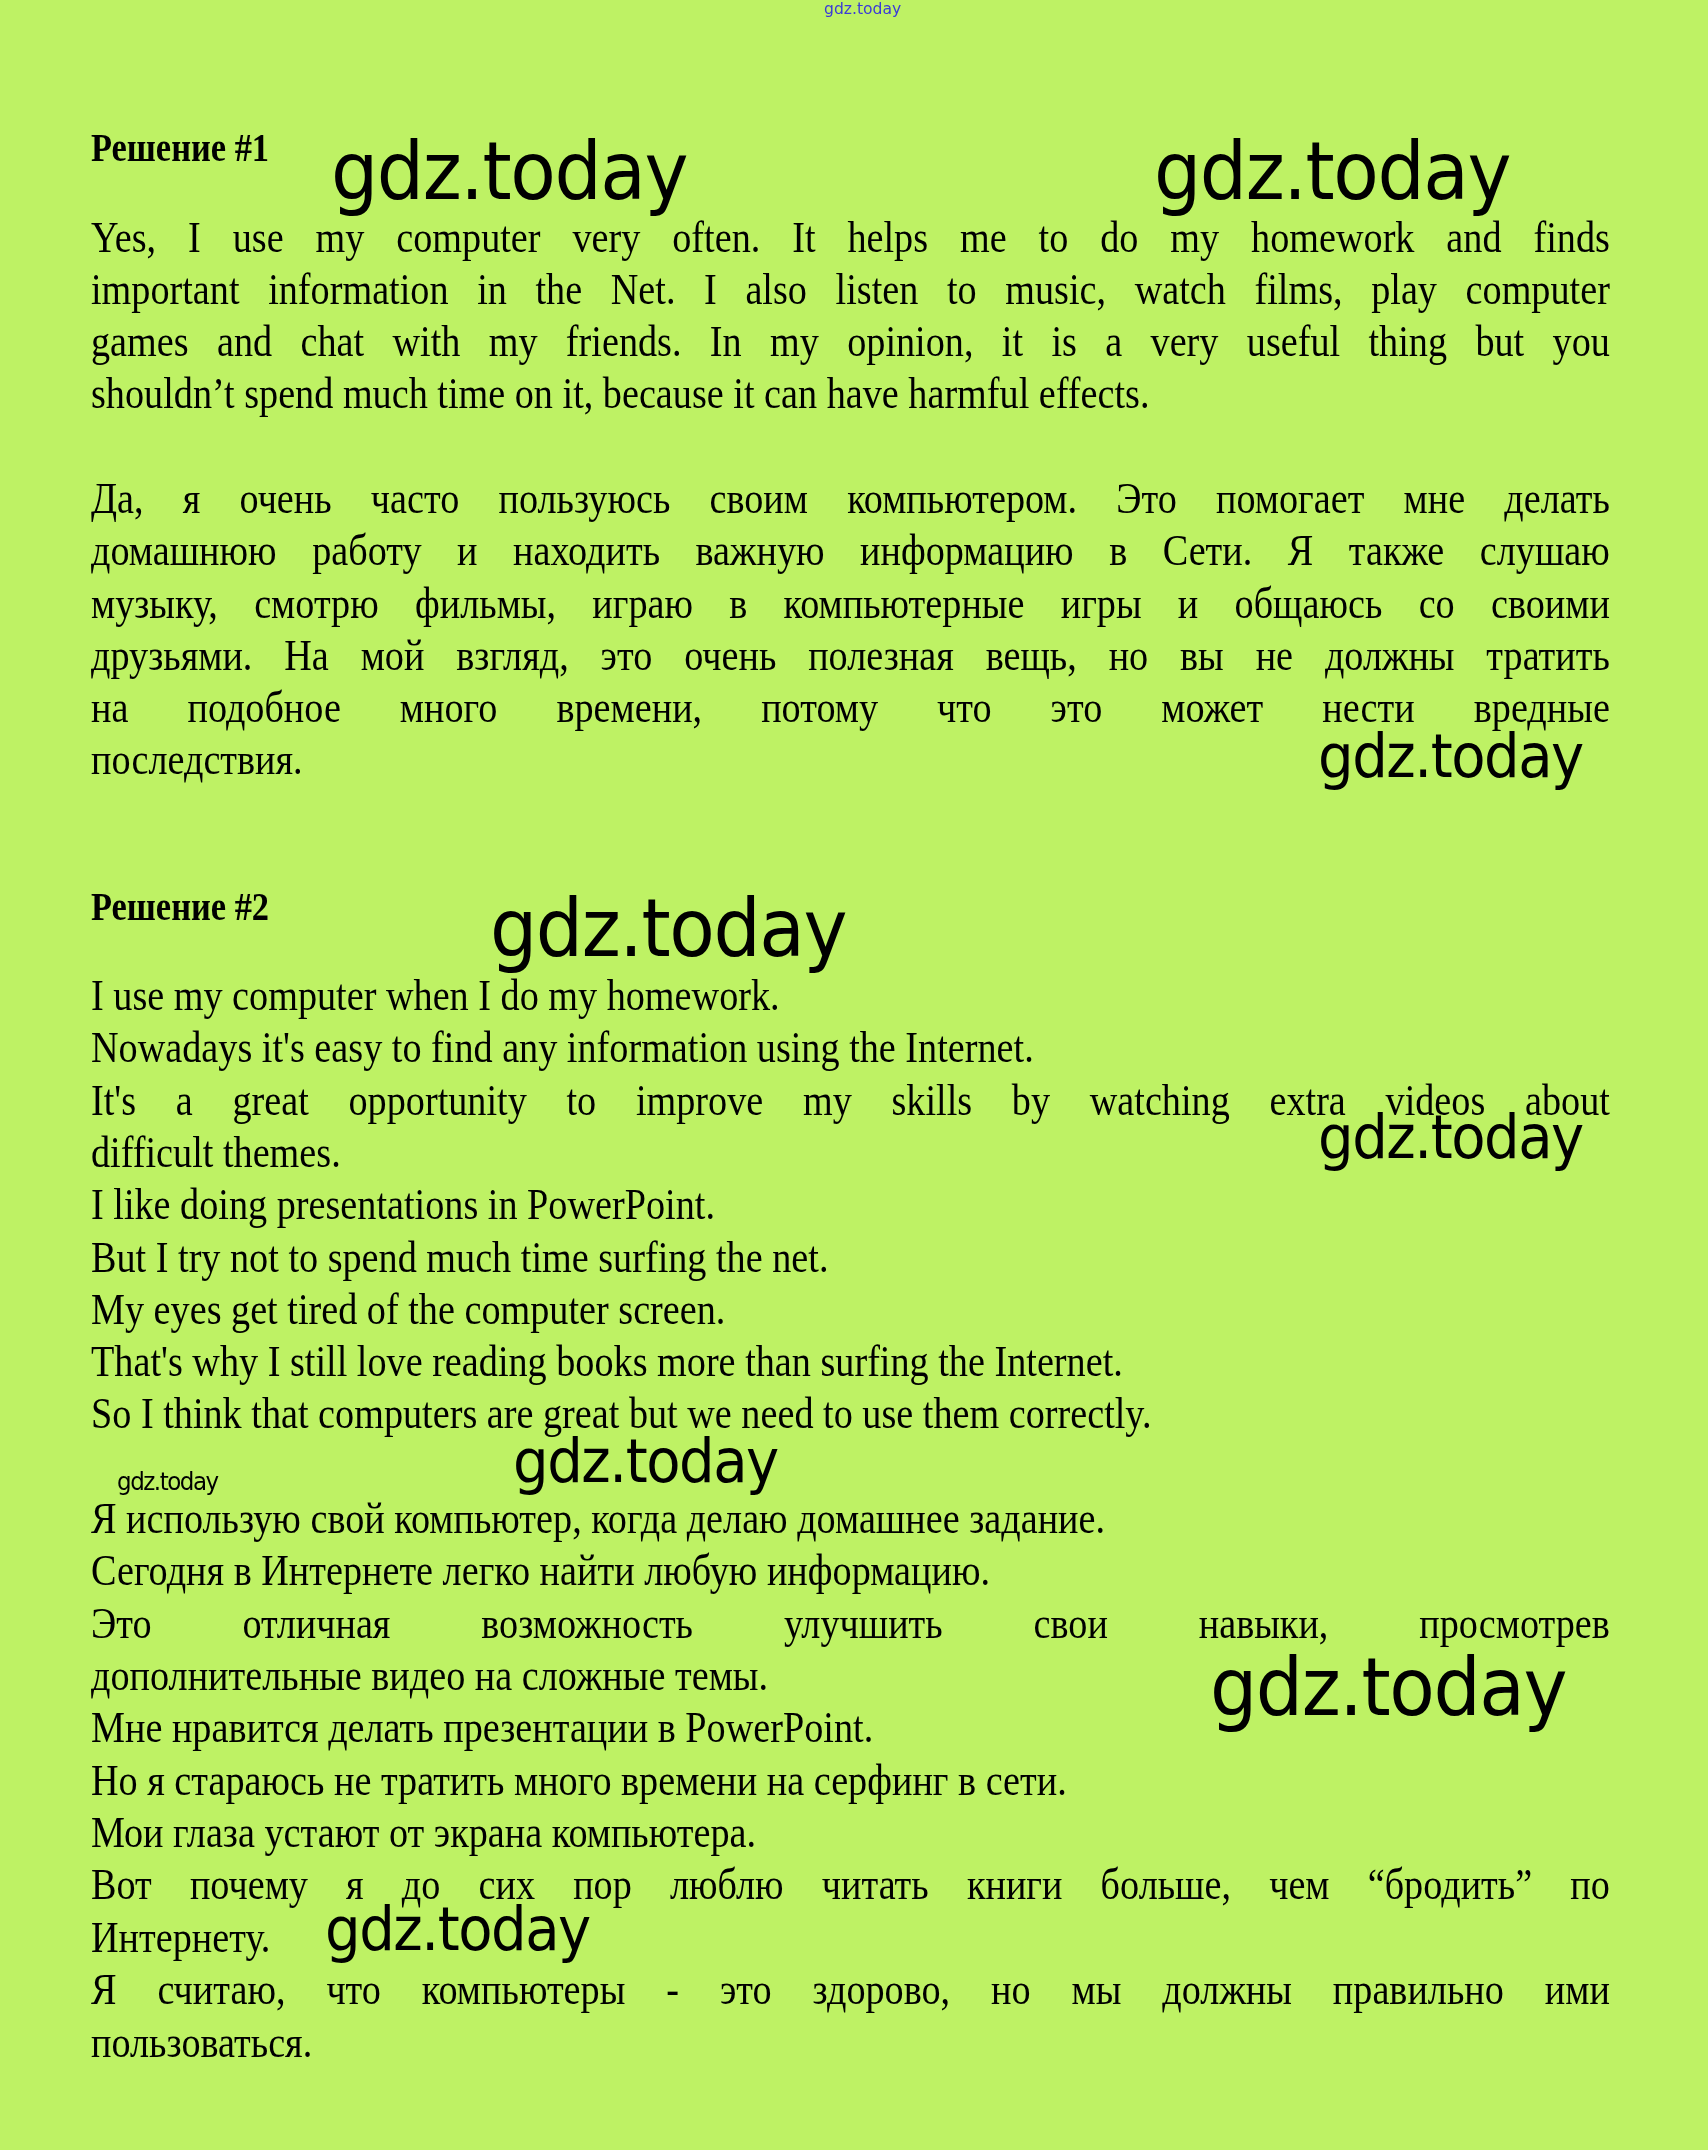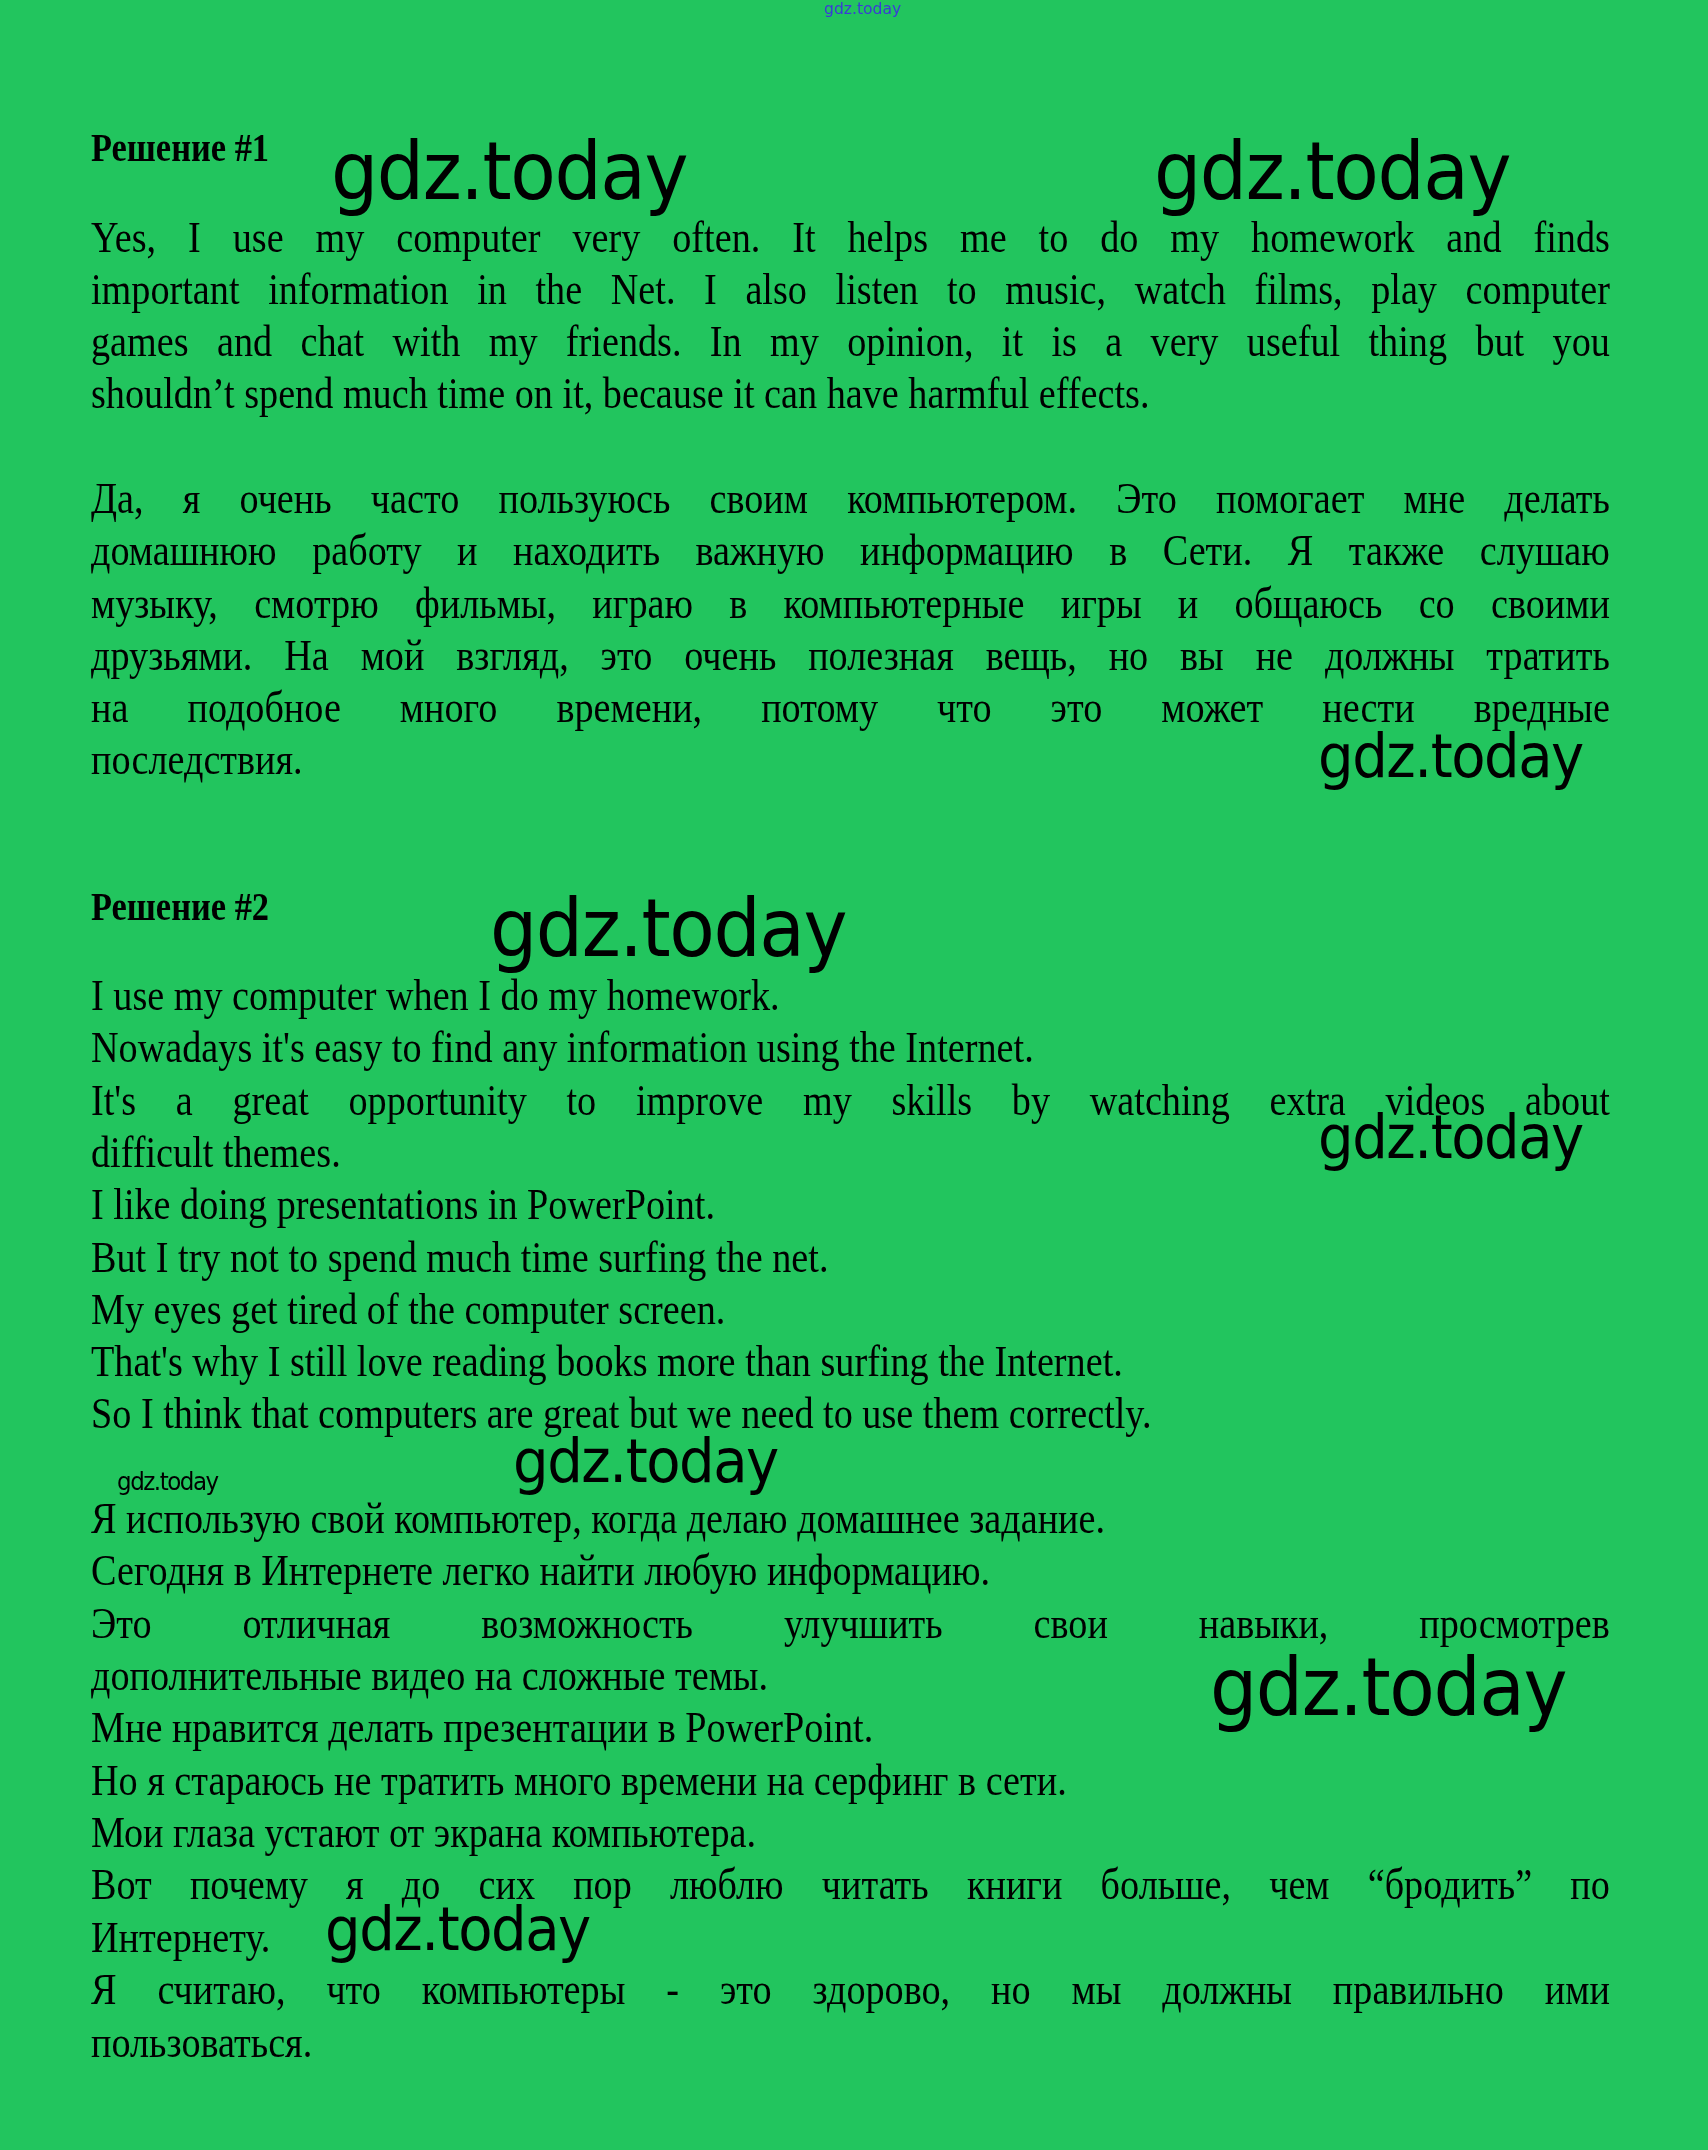--- a/index.html
+++ b/index.html
@@ -1,17 +1,17 @@
 <!DOCTYPE html>
 <html style="font-size:12.4px"><head>
 <meta charset="utf-8">
 <style>
   html, body { margin: 0; padding: 0; background: #ffffff; }
   body { width: 1708px; height: 2151px; position: relative; overflow: hidden; }
-  .page { position: absolute; left: 0; top: 0; width: 1708px; height: 2151px; background: #22c55e; }
+  .page { position: absolute; left: 0; top: 0; width: 1708px; height: 2151px; background: #bef264; }
   .line {
     position: absolute;
     left: 91px;
     width: 1789px;
     height: 54px;
     font-family: "Liberation Serif", "DejaVu Serif", serif;
     font-size: 45px;
     line-height: 54px;
     color: #000;
     white-space: nowrap;

